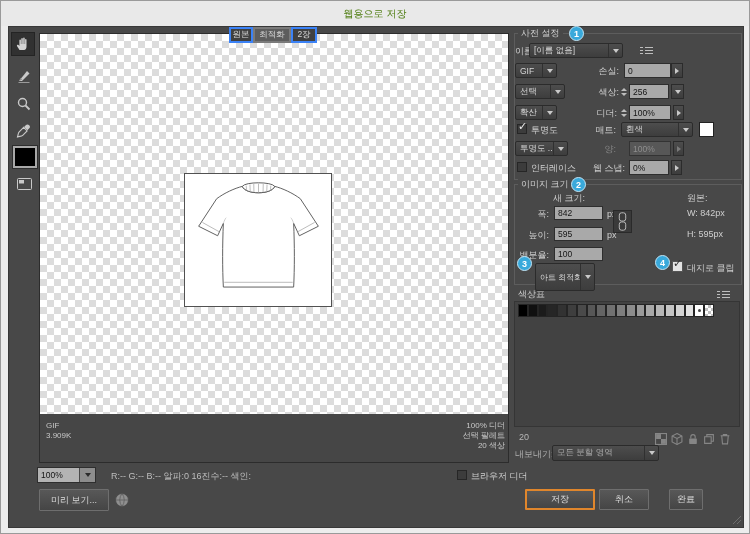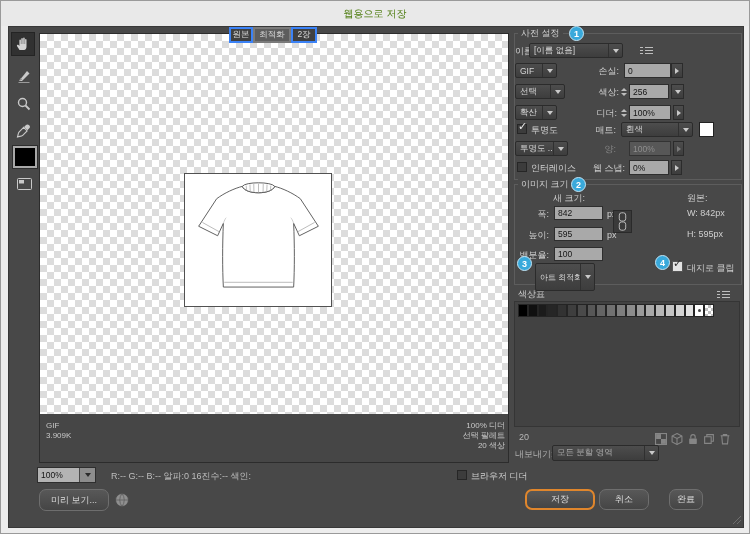--- a/index.html
+++ b/index.html
@@ -46,21 +46,21 @@
        color:#d8d8d8;font-size:8.5px;display:flex;align-items:center;justify-content:center}
   .tab.active{background:#5d5d5d;border-color:#7a7a7a}
   
   #pane{left:38px;top:32px;width:470px;height:430px;border:1px solid #2c2c2c;box-sizing:border-box}
   .checker{background:conic-gradient(#dcdcdc 25%,#ffffff 0 50%,#dcdcdc 0 75%,#ffffff 0);background-size:14px 14px}
   #pane-strip{left:39px;top:413px;width:468px;height:48px;background:#464646}
   #artboard{left:183px;top:172px;width:148px;height:134px;background:#ffffff;border:1px solid #515151;box-sizing:border-box}
   .pinfo{position:absolute;font-size:8px;line-height:10px;color:#c8c8c8;white-space:nowrap}
   .pinfo.r{width:174px;text-align:right}
   
-  .pbtn{position:absolute;background:linear-gradient(#585858,#454545);border:1px solid #6e6e6e;border-radius:7px;
+  .pbtn{position:absolute;background:linear-gradient(#585858,#454545);border:1px solid #6e6e6e;border-radius:1px;
         color:#dcdcdc;font-size:9px;display:flex;align-items:center;justify-content:center;box-sizing:border-box}
   .pbtn.primary{border:2px solid #e0862c}
   
   .tool{position:absolute;width:24px;height:24px;display:flex;align-items:center;justify-content:center;box-sizing:border-box}
   .tool.selected{background:#313131;border:1px solid #242424}
   #fg-swatch{position:absolute;width:20px;height:18px;border:2px solid #a8a8a8;outline:1px solid #2d2d2d}
   
   #ctable{left:513px;top:300px;width:226px;height:126px;background:#424242;border:1px solid #353535;box-sizing:border-box}
   #swrow{position:absolute;left:517px;top:303px;width:196px;height:13px;display:grid;grid-template-columns:repeat(20,1fr)}
   .sw{border:1px solid #242424;box-sizing:border-box;position:relative}

